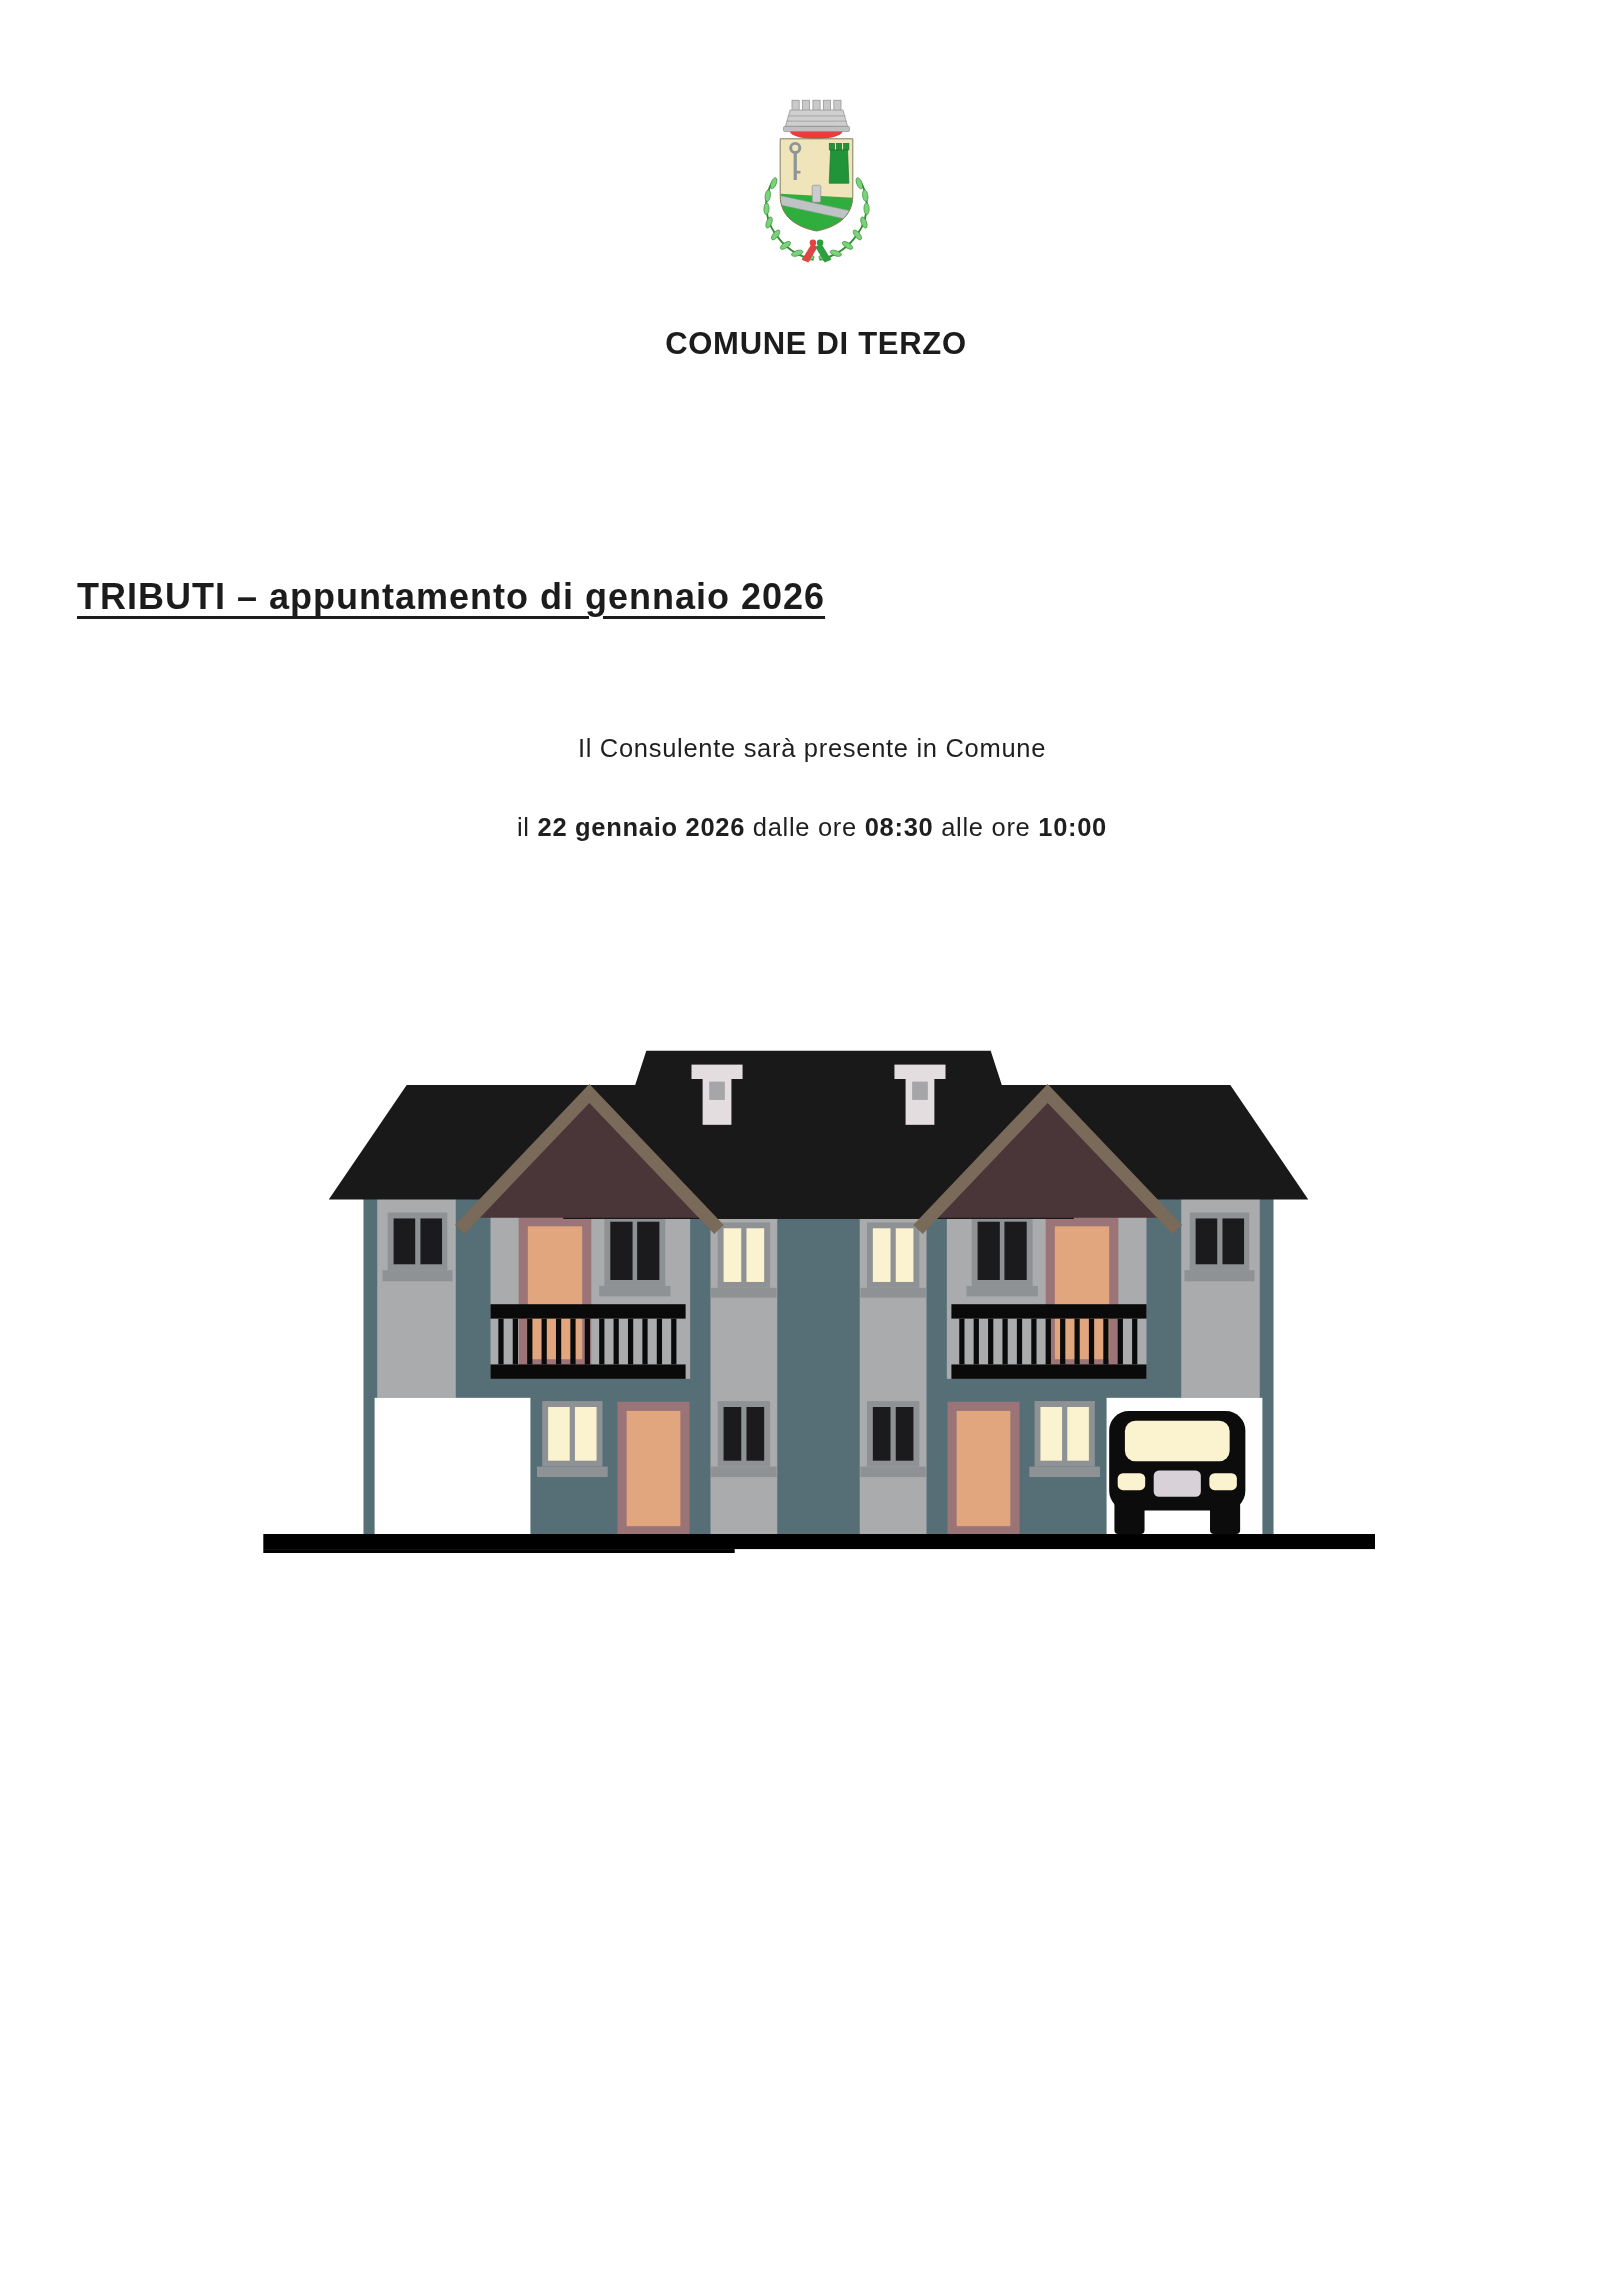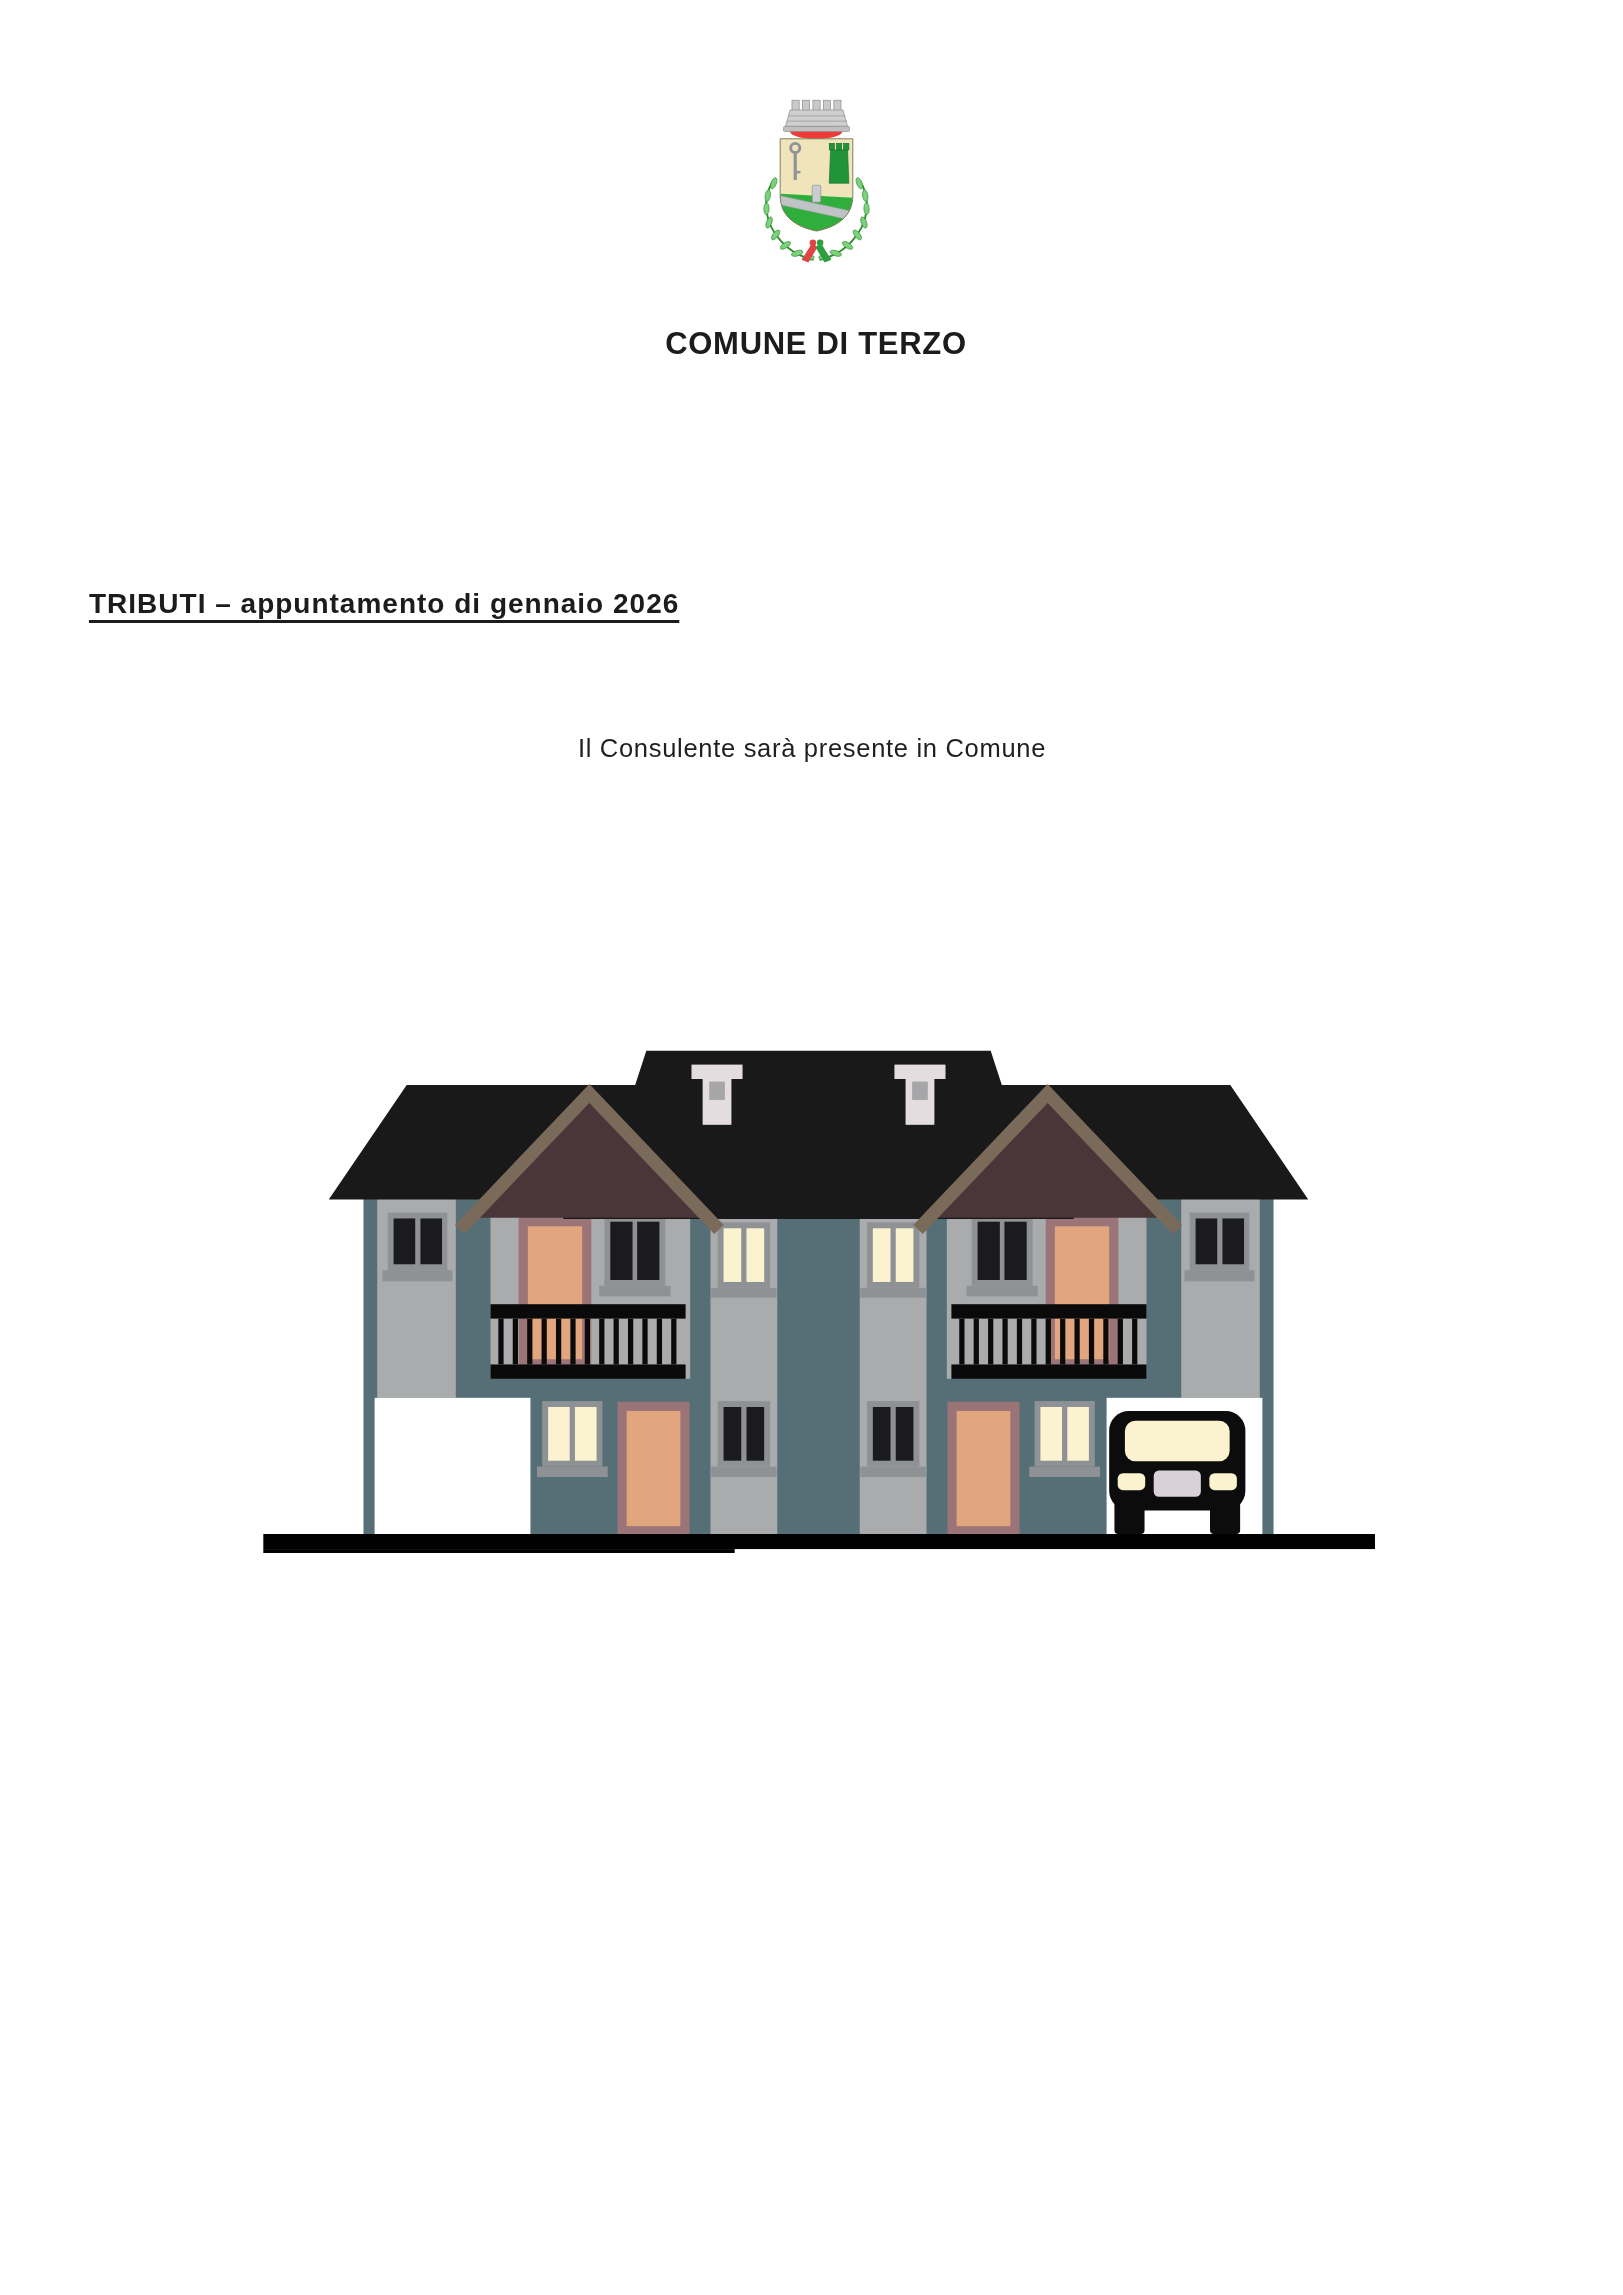--- a/index.html
+++ b/index.html
@@ -2,21 +2,21 @@
 <html style="font-size:10.5px"><head>
 <meta charset="utf-8">
 <style>
   html,body{margin:0;padding:0;background:#ffffff;}
   .page{position:relative;width:1624px;height:2295px;background:#ffffff;overflow:hidden;
         font-family:"Liberation Sans", sans-serif;color:#1d1d1d;}
   .crest{position:absolute;left:756px;top:96px;width:121px;height:168px;}
   .crest svg{display:block;width:100%;height:100%;}
   .title{position:absolute;left:0;top:322px;width:100%;margin:4px;text-align:center;
          font-size:31px;font-weight:700;letter-spacing:0.7px;color:#1c1c1c;}
-  .heading{position:absolute;left:73px;top:572px;margin:16px;font-size:28px;font-weight:700;
+  .heading{position:absolute;left:73px;top:572px;margin:4px;font-size:36px;font-weight:700;
            letter-spacing:1px;color:#1c1c1c;}
   .heading span{text-decoration:underline;text-decoration-thickness:2.6px;text-underline-offset:7.2px;}
   .line{position:absolute;left:0;width:100%;margin:0;text-align:center;font-size:25.5px;
         letter-spacing:0.7px;color:#1f1f1f;font-weight:400;}
   .line b{font-weight:700;}
   .l1{top:734px;} .l2{top:813px;} .l3{top:891px;}
   .house{position:absolute;left:262px;top:1041px;width:1113px;height:550px;}
   .house svg{display:block;width:100%;height:100%;}
 </style>
 </head>
@@ -100,20 +100,21 @@
         <circle cx="98" cy="224" r="5" fill="#2f9e3e"></circle>
       </g>
     </svg>
   </div>
 
   <h1 class="title">COMUNE DI TERZO</h1>
 
   <h2 class="heading"><span>TRIBUTI – appuntamento di gennaio 2026</span></h2>
 
   <p class="line l1">Il Consulente sarà presente in Comune</p>
+  <p class="line l2"><span>il </span><b>22 gennaio 2026</b><span> dalle ore </span><b>08:30</b><span> alle ore </span><b>10:00</b></p>
 
   <div class="house">
     <svg viewBox="0 0 1700 840">
 
       <g>
         <rect x="155" y="238" width="1390" height="517" fill="#566e76"></rect>
         <g fill="#a9abad">
           <rect x="176" y="238" width="120" height="307"></rect>
           <rect x="1404" y="238" width="120" height="307"></rect>
           <rect x="349" y="238" width="305" height="278"></rect>

